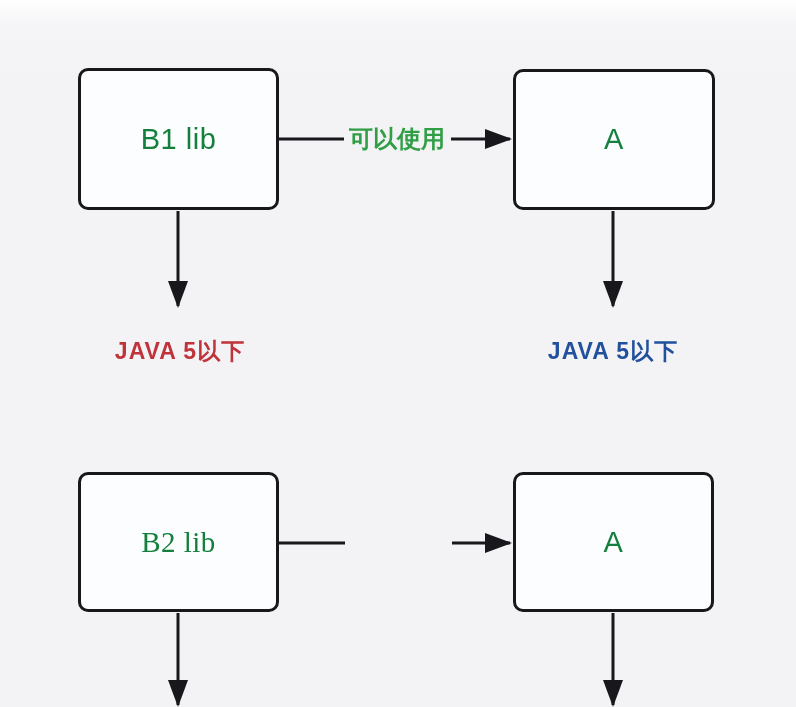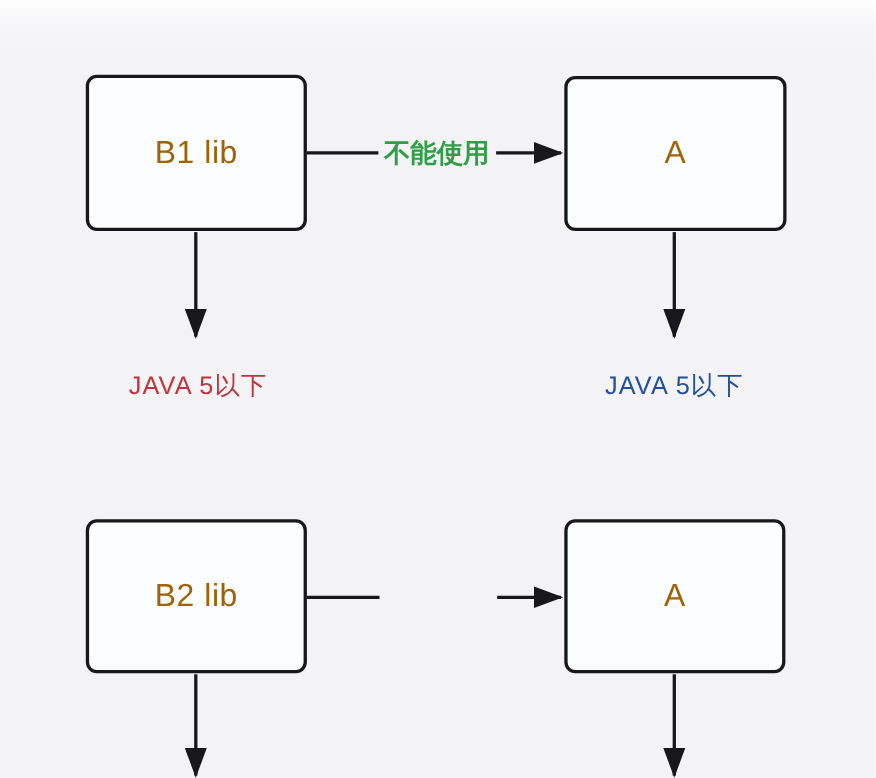--- a/index.html
+++ b/index.html
@@ -21,42 +21,42 @@
   .node {
     position: absolute;
     box-sizing: border-box;
     background: #fcfdfe;
     border: 3px solid #17171c;
     border-radius: 10px;
     display: flex;
     align-items: center;
     justify-content: center;
     font-size: 29px;
-    color: #a16207;
+    color: #15803d;
     letter-spacing: 0.5px;
     text-align: right;
   }
   .node-b1 { left: 78px;  top: 68px;  width: 201px; height: 142px; }
   .node-a1 { left: 513px; top: 69px;  width: 202px; height: 141px; }
-  .node-b2 { left: 78px;  top: 472px; width: 201px; height: 140px; }
+  .node-b2 { left: 78px;  top: 472px; width: 201px; height: 140px; font-family: Liberation Serif, serif; }
   .node-a2 { left: 513px; top: 472px; width: 201px; height: 140px; }
   .edge-label {
     position: absolute;
     transform: translate(-50%, -50%);
     font-size: 24px;
     font-weight: 600;
     white-space: nowrap;
   }
   .edge-label-1 { left: 397px; top: 139px; color: #2f9e44; }
   .edge-label-2 { left: 398px; top: 543px; color: #e2454f; }
   .note-label {
     position: absolute;
     transform: translate(-50%, -50%);
     font-size: 23px;
-    font-weight: 400;
+    font-weight: 700;
     white-space: nowrap;
     letter-spacing: 1px;
   }
   .note-red  { left: 180px; top: 351px; color: #c0333b; }
   .note-blue { left: 613px; top: 351px; color: #21519c; }
 </style>
 </head>
 <body>
 
 <div class="canvas">
@@ -104,20 +104,20 @@
   </div>
 
   <div class="node node-b2">
     <span>B2 lib</span>
   </div>
 
   <div class="node node-a2">
     <span>A</span>
   </div>
 
-  <div class="edge-label edge-label-1">不能使用</div>
+  <div class="edge-label edge-label-1">可以使用</div>
 
 
   <div class="note-label note-red">JAVA 5以下</div>
 
   <div class="note-label note-blue">JAVA 5以下</div>
 
 </div>
 
 </body></html>

